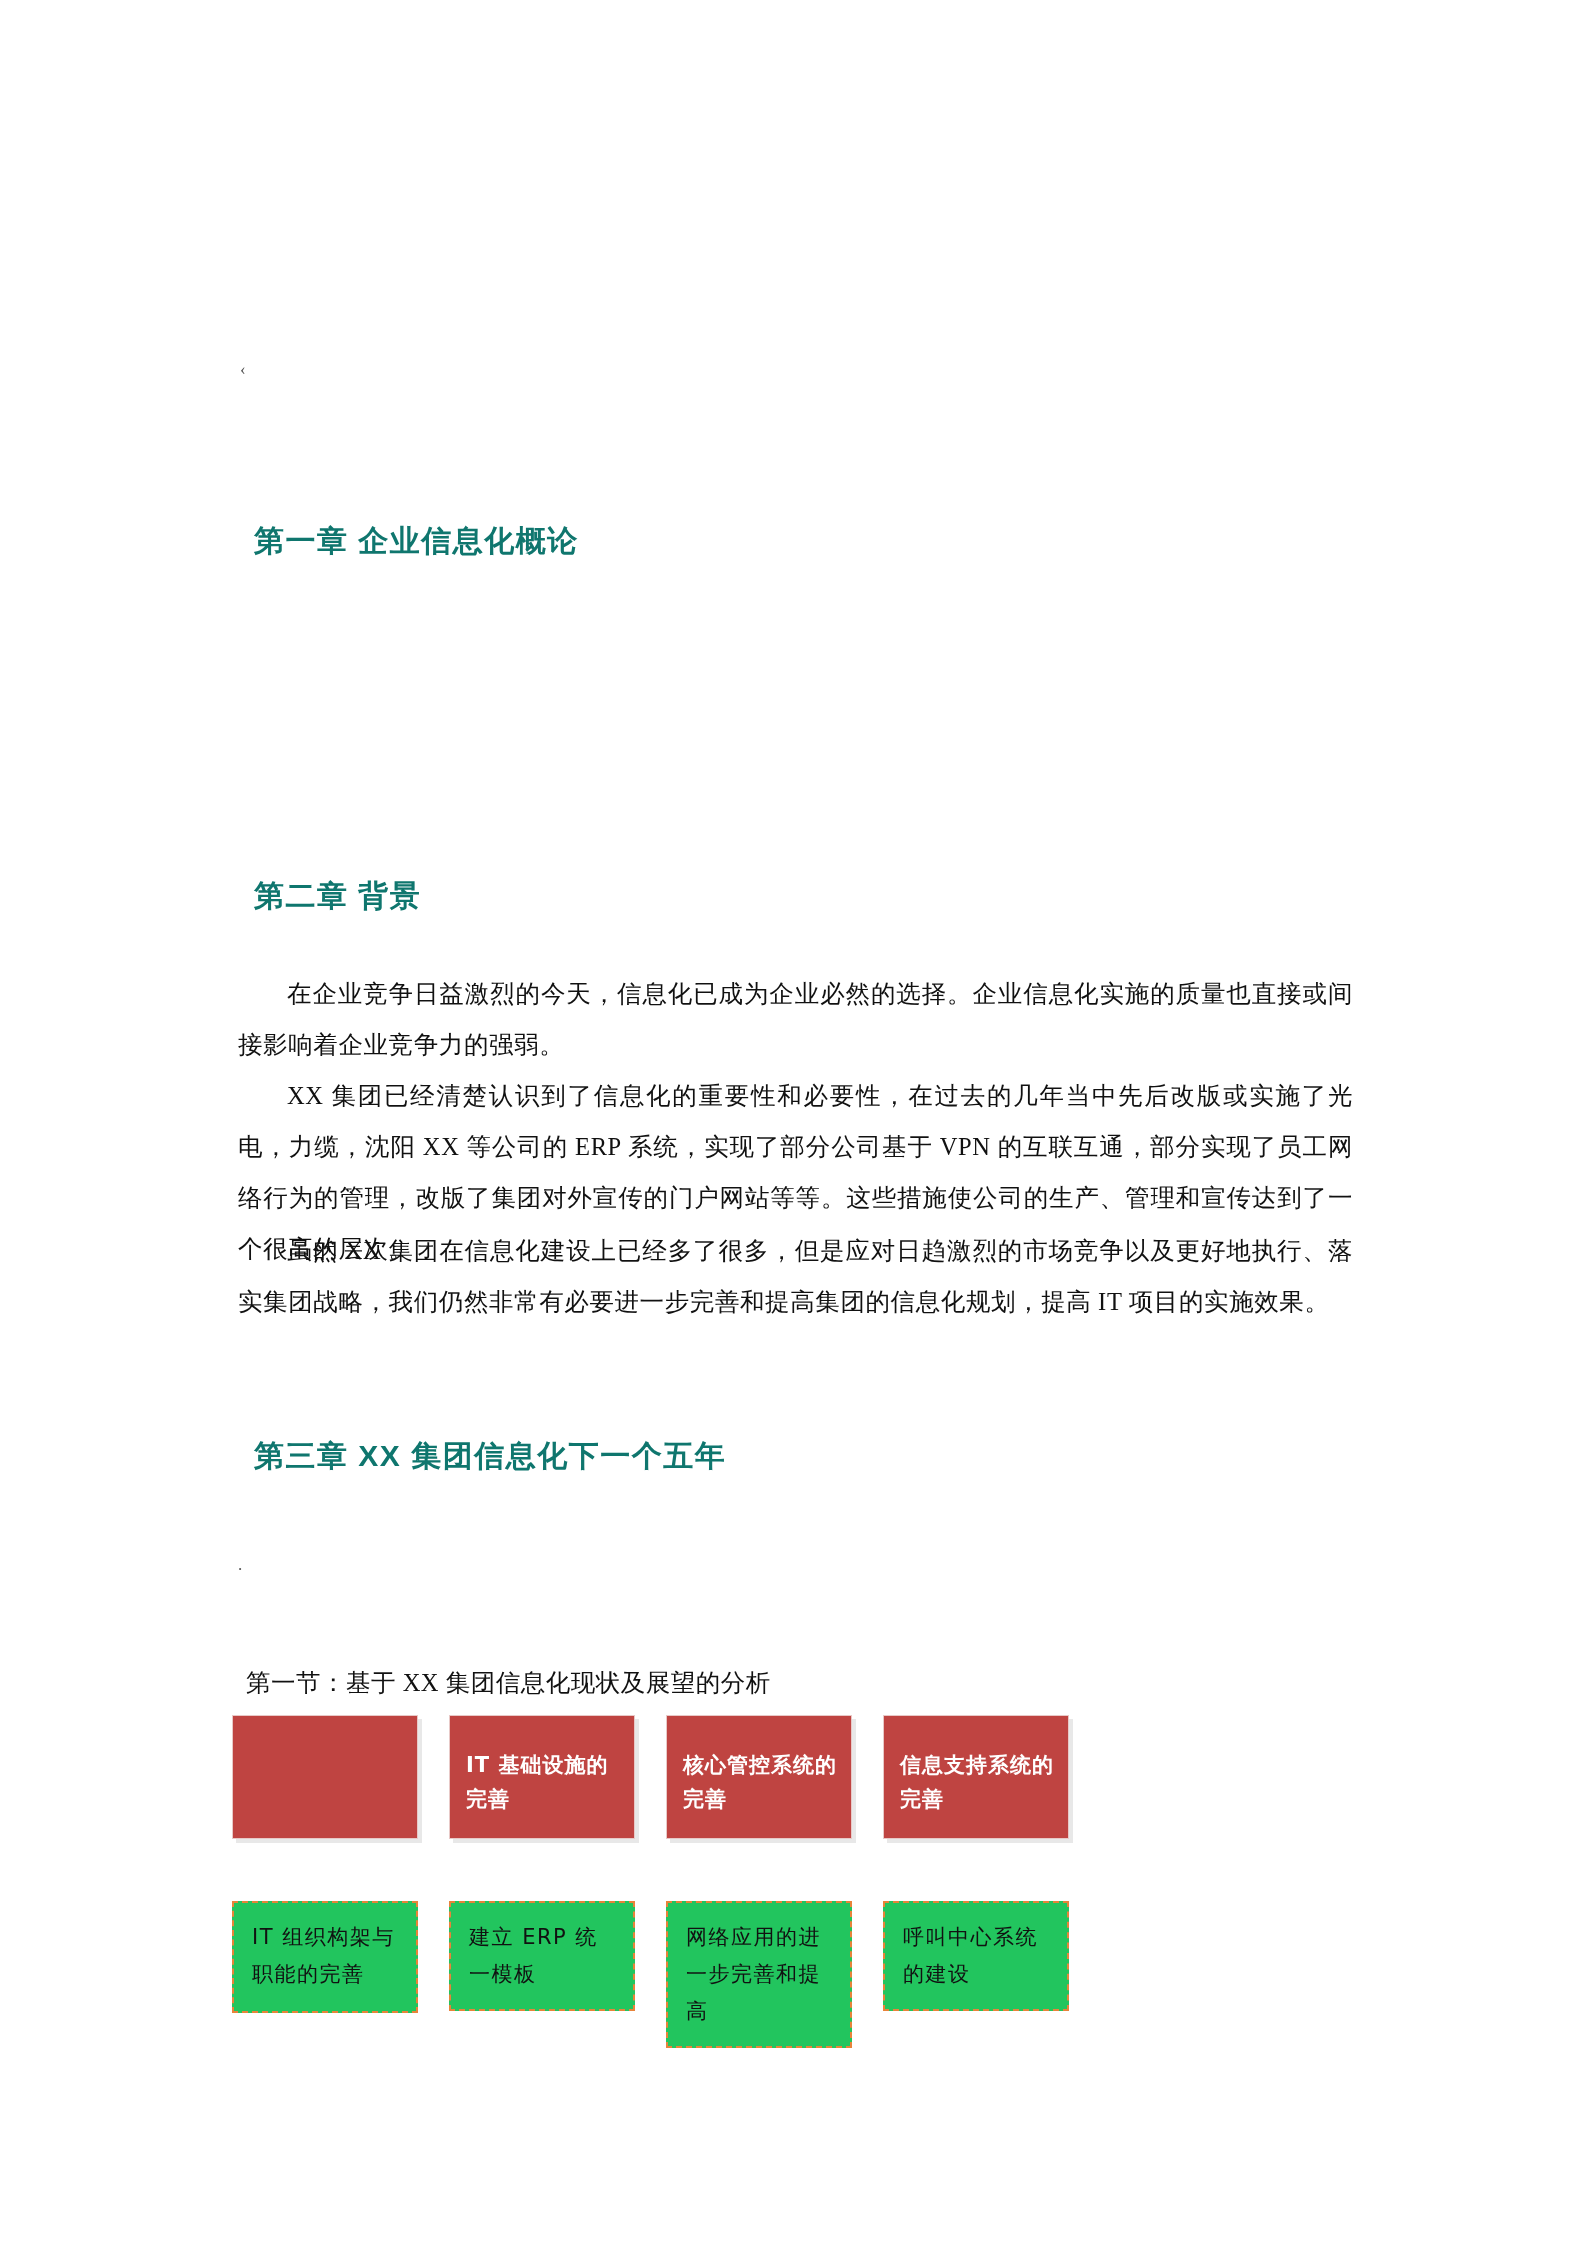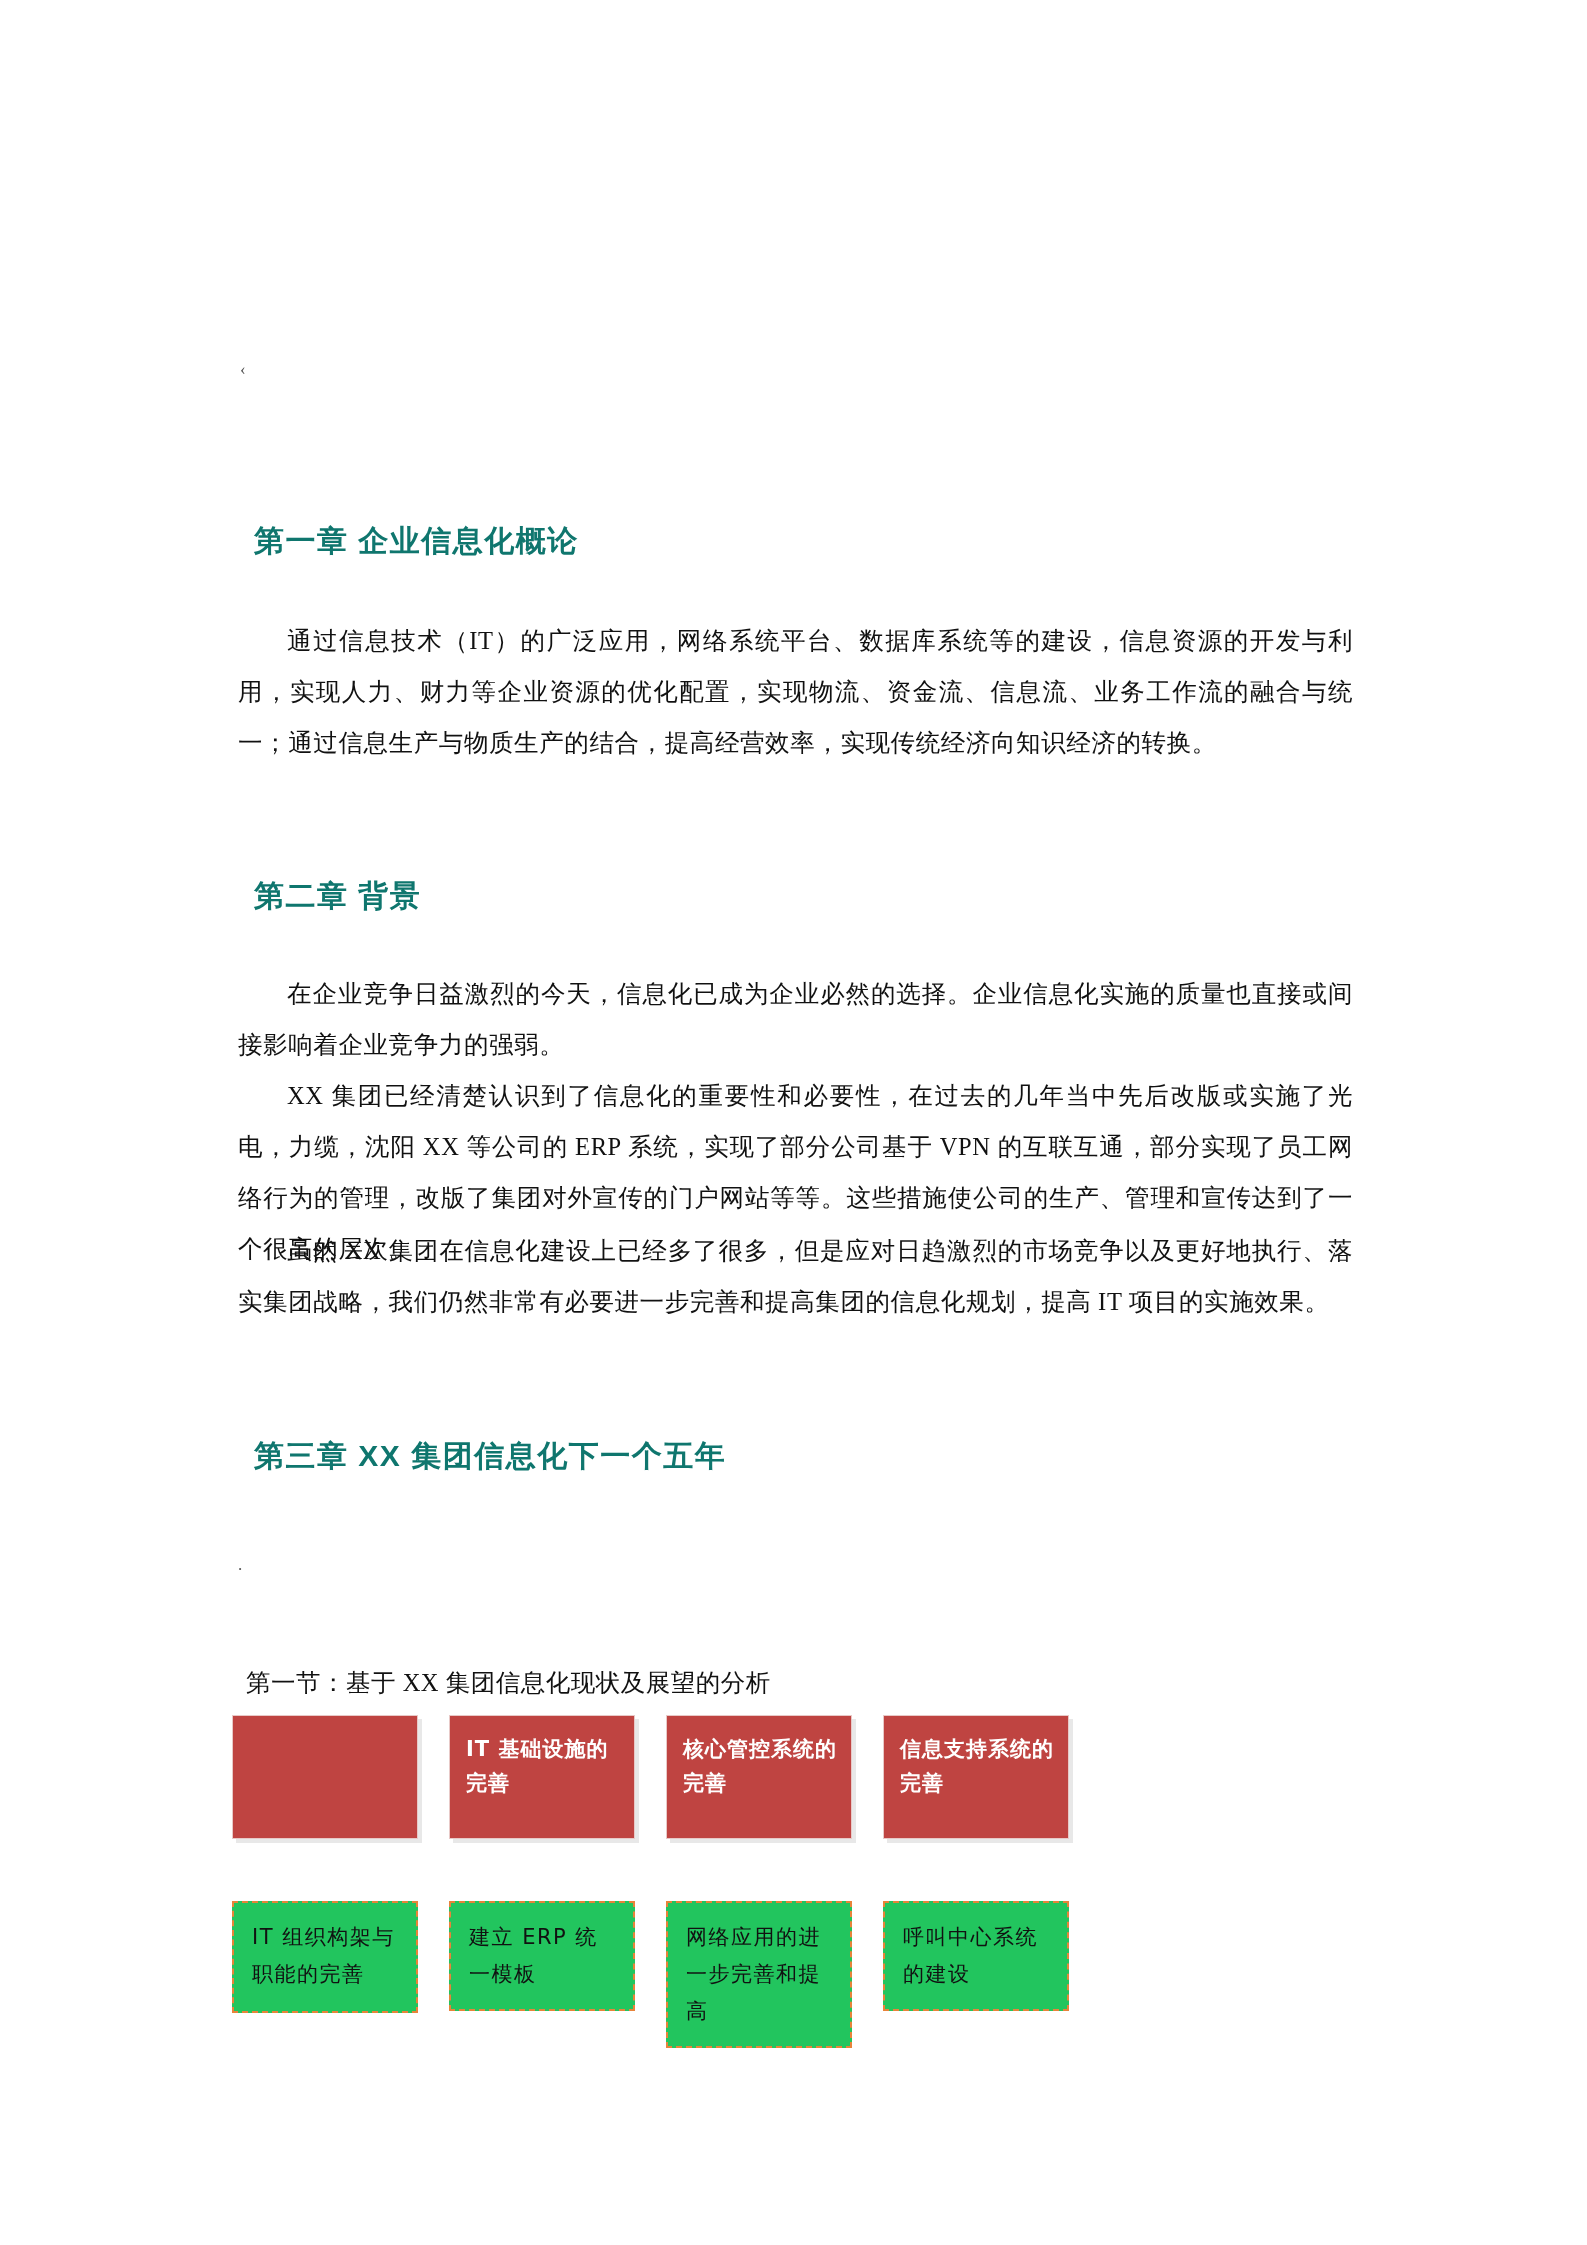--- a/index.html
+++ b/index.html
@@ -85,21 +85,21 @@
     gap: 31px;
     align-items: flex-start;
   }
   .red-box {
     width: 186px;
     min-height: 124px;
     background: #bf4441;
     border: 1px solid #e8c9c7;
     box-shadow: 4px 4px 0 rgba(0,0,0,0.09);
     box-sizing: border-box;
-    padding: 16px 14px 10px 16px;
+    padding: 32px 14px 10px 16px;
     color: #ffffff;
     font-family: "DejaVu Sans", sans-serif;
     font-size: 21px;
     font-weight: bold;
     line-height: 34px;
     letter-spacing: 1px;
   }
   .row-dashed {
     display: flex;
     gap: 31px;
@@ -122,21 +122,20 @@
   .dashed-box.short { min-height: 86px; }
 </style>
 </head>
 <body>
 
 <div class="page">
 
   <div class="tiny-mark">‹</div>
 
   <h1 class="chapter" id="ch1-title">第一章  企业信息化概论</h1>
-  <p class="para indent" id="ch1-para">通过信息技术（IT）的广泛应用，网络系统平台、数据库系统等的建设，信息资源的开发与利用，实现人力、财力等企业资源的优化配置，实现物流、资金流、信息流、业务工作流的融合与统一；通过信息生产与物质生产的结合，提高经营效率，实现传统经济向知识经济的转换。</p>
 
   <h1 class="chapter" id="ch2-title">第二章  背景</h1>
   <p class="para indent" id="ch2-p1">在企业竞争日益激烈的今天，信息化已成为企业必然的选择。企业信息化实施的质量也直接或间接影响着企业竞争力的强弱。</p>
   <p class="para indent" id="ch2-p2">XX 集团已经清楚认识到了信息化的重要性和必要性，在过去的几年当中先后改版或实施了光电，力缆，沈阳 XX 等公司的 ERP 系统，实现了部分公司基于 VPN 的互联互通，部分实现了员工网络行为的管理，改版了集团对外宣传的门户网站等等。这些措施使公司的生产、管理和宣传达到了一个很高的层次。</p>
   <p class="para indent" id="ch2-p3">虽然 XX 集团在信息化建设上已经多了很多，但是应对日趋激烈的市场竞争以及更好地执行、落实集团战略，我们仍然非常有必要进一步完善和提高集团的信息化规划，提高 IT 项目的实施效果。</p>
 
   <h1 class="chapter" id="ch3-title">第三章  XX 集团信息化下一个五年</h1>
 
   <div class="dot-mark">.</div>
 

